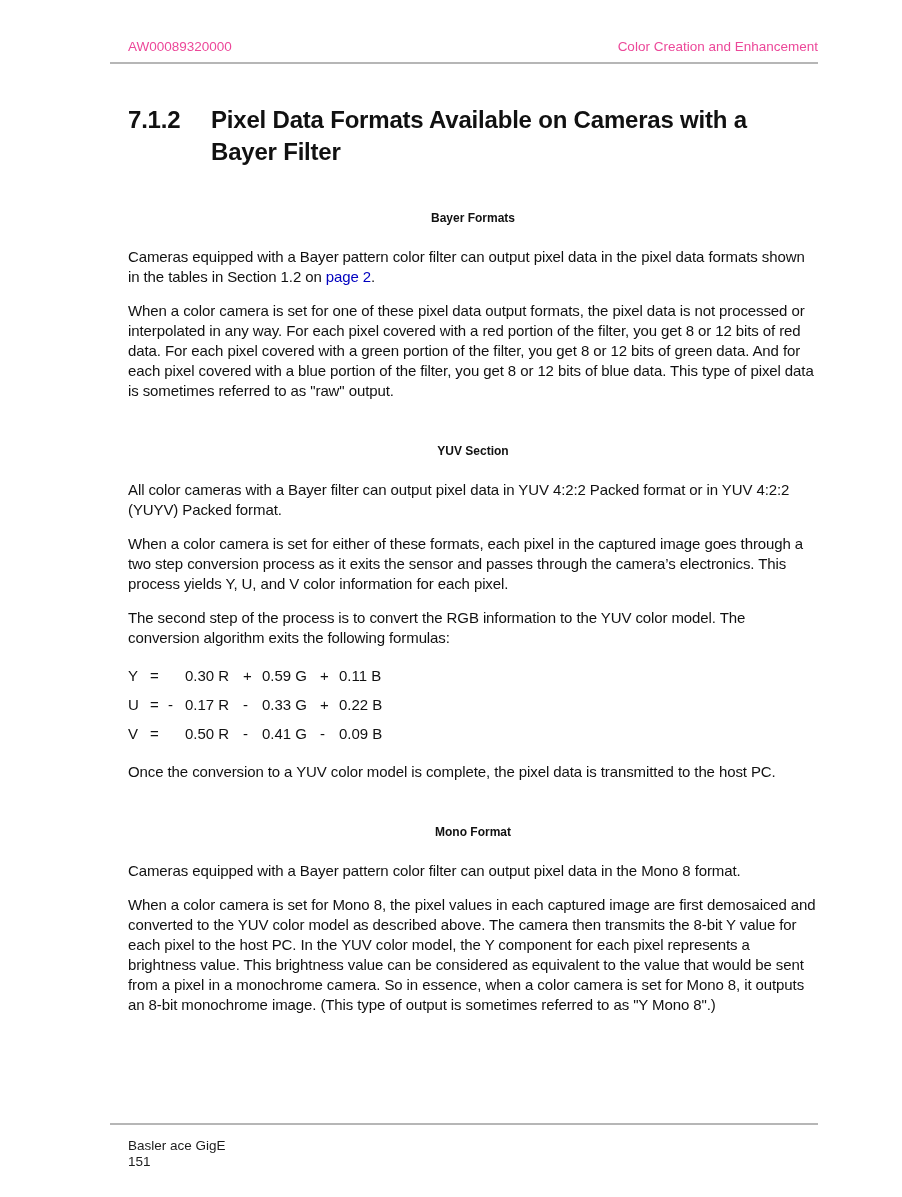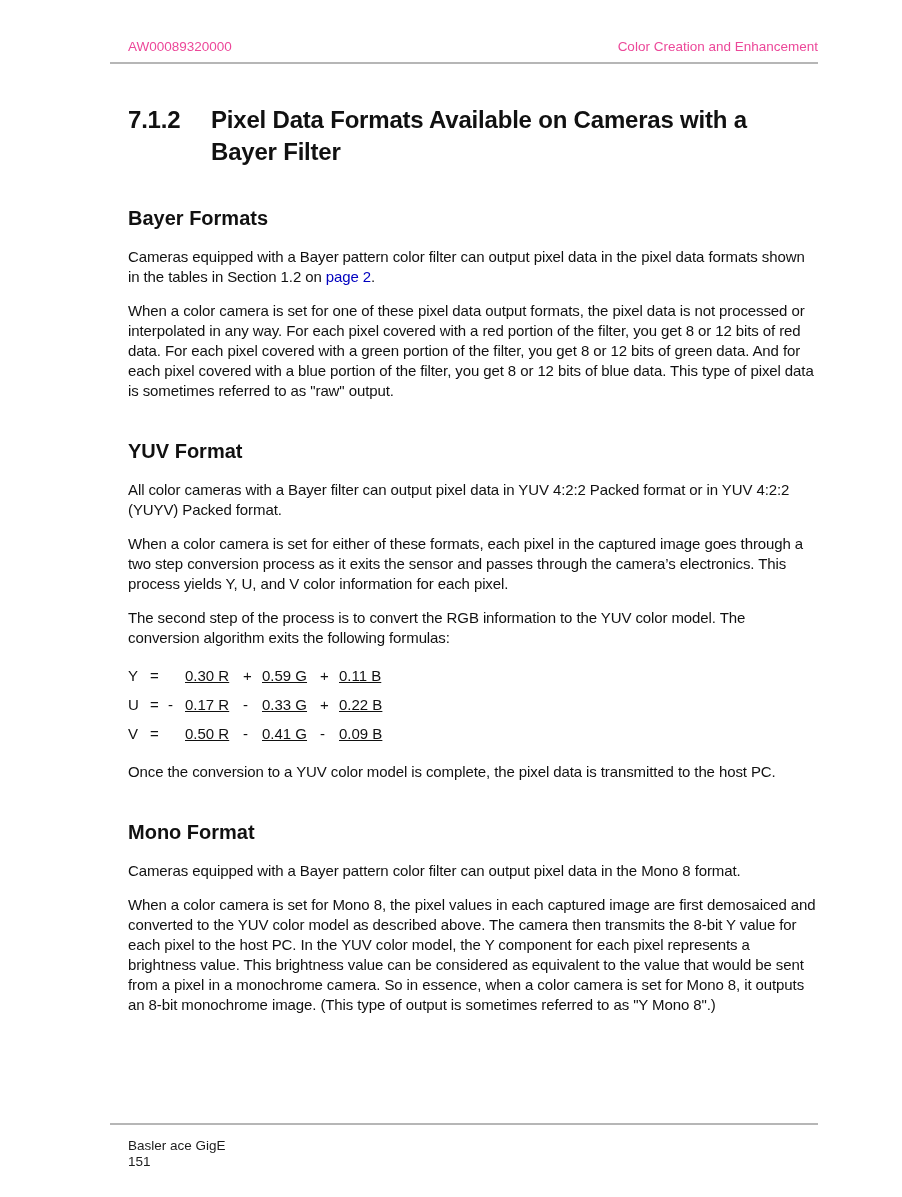--- a/index.html
+++ b/index.html
@@ -35,38 +35,38 @@
   .sec-title {
     margin-top: 40px;
     display: flex;
     font-size: 24px; font-weight: bold; line-height: 32px;
     letter-spacing: -0.2px;
   }
   .sec-title .num { width: 83px; flex: 0 0 83px; }
 
   
   h3.subhead {
-    font-size: 20px; font-weight: bold; line-height: 18px;
-    margin-top: 41px; margin-bottom: 20px;
+    font-size: 12px; font-weight: bold; line-height: 18px;
+    margin-top: 41px; margin-bottom: 20px; text-align: center;
   }
   p.body {
     font-size: 15px; line-height: 20px;
     margin-bottom: 13px;
     letter-spacing: -0.1px;
     margin-top: 14px;
   }
   a.xref { color: #0000c0; text-decoration: none; cursor: pointer; }
 
   
   .formula-block { margin-top: 1px; margin-bottom: 13px; }
   .formula-row { display: flex; font-size: 15px; line-height: 29px; }
   .f-var  { width: 22px; }
   .f-eq   { width: 18px; }
   .f-sign { width: 17px; }
-  .f-term { width: 58px; text-decoration: underline; }
+  .f-term { width: 58px; }
   .f-op   { width: 19px; }
 </style>
 </head>
 <body>
 
 <div class="page">
   <div class="content">
 
     <div class="running-head">
       <span>AW00089320000</span>
@@ -79,21 +79,21 @@
       <span>
         <span>Pixel Data Formats Available on Cameras with a</span><br>
         <span>Bayer Filter</span>
       </span>
     </div>
 
     <h3 class="subhead">Bayer Formats</h3>
     <p class="body"><span>Cameras equipped with a Bayer pattern color filter can output pixel data in the pixel data formats shown in the tables in Section 1.2 on </span><a class="xref">page 2</a><span>.</span></p>
     <p class="body">When a color camera is set for one of these pixel data output formats, the pixel data is not processed or interpolated in any way. For each pixel covered with a red portion of the filter, you get 8 or 12 bits of red data. For each pixel covered with a green portion of the filter, you get 8 or 12 bits of green data. And for each pixel covered with a blue portion of the filter, you get 8 or 12 bits of blue data. This type of pixel data is sometimes referred to as "raw" output.</p>
 
-    <h3 class="subhead">YUV Format</h3>
+    <h3 class="subhead">YUV Section</h3>
     <p class="body">All color cameras with a Bayer filter can output pixel data in YUV 4:2:2 Packed format or in YUV 4:2:2 (YUYV) Packed format.</p>
     <p class="body">When a color camera is set for either of these formats, each pixel in the captured image goes through a two step conversion process as it exits the sensor and passes through the camera’s electronics. This process yields Y, U, and V color information for each pixel.</p>
     <p class="body">The second step of the process is to convert the RGB information to the YUV color model. The conversion algorithm exits the following formulas:</p>
 
     <div class="formula-block">
       <div class="formula-row">
         <span class="f-var">Y</span>
         <span class="f-eq">=</span>
         <span class="f-sign"></span>
         <span class="f-term">0.30 R</span>

